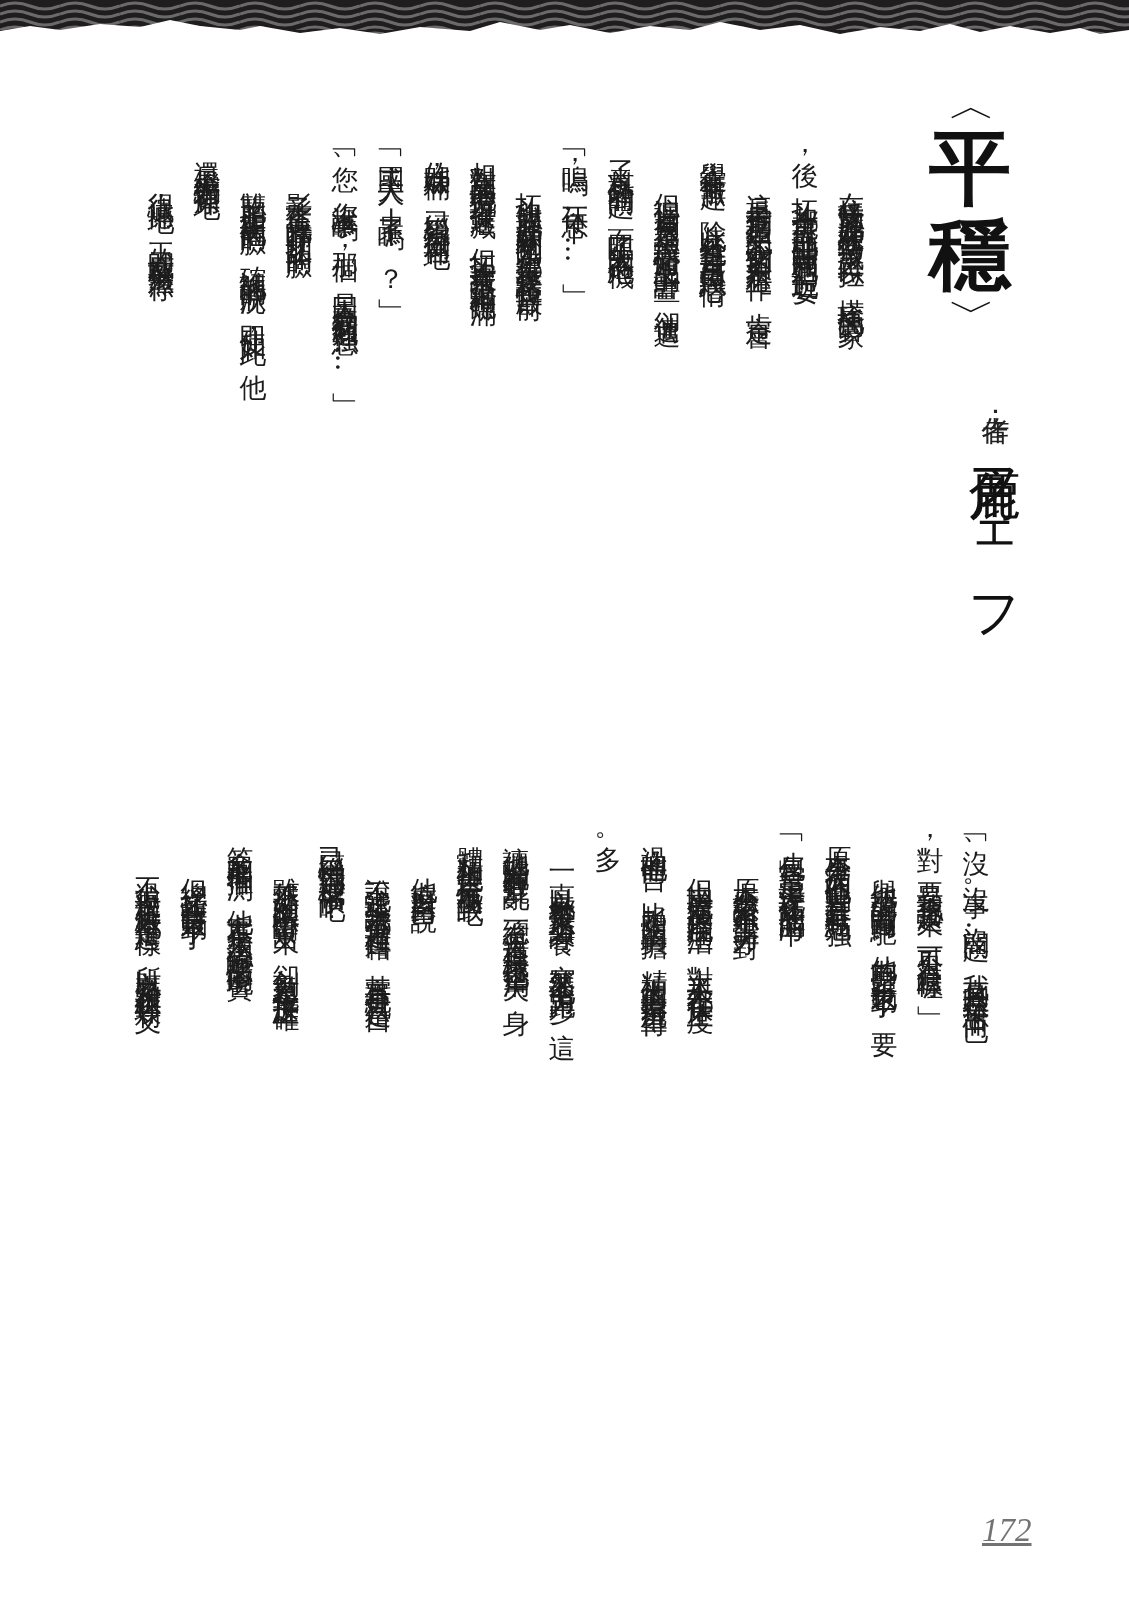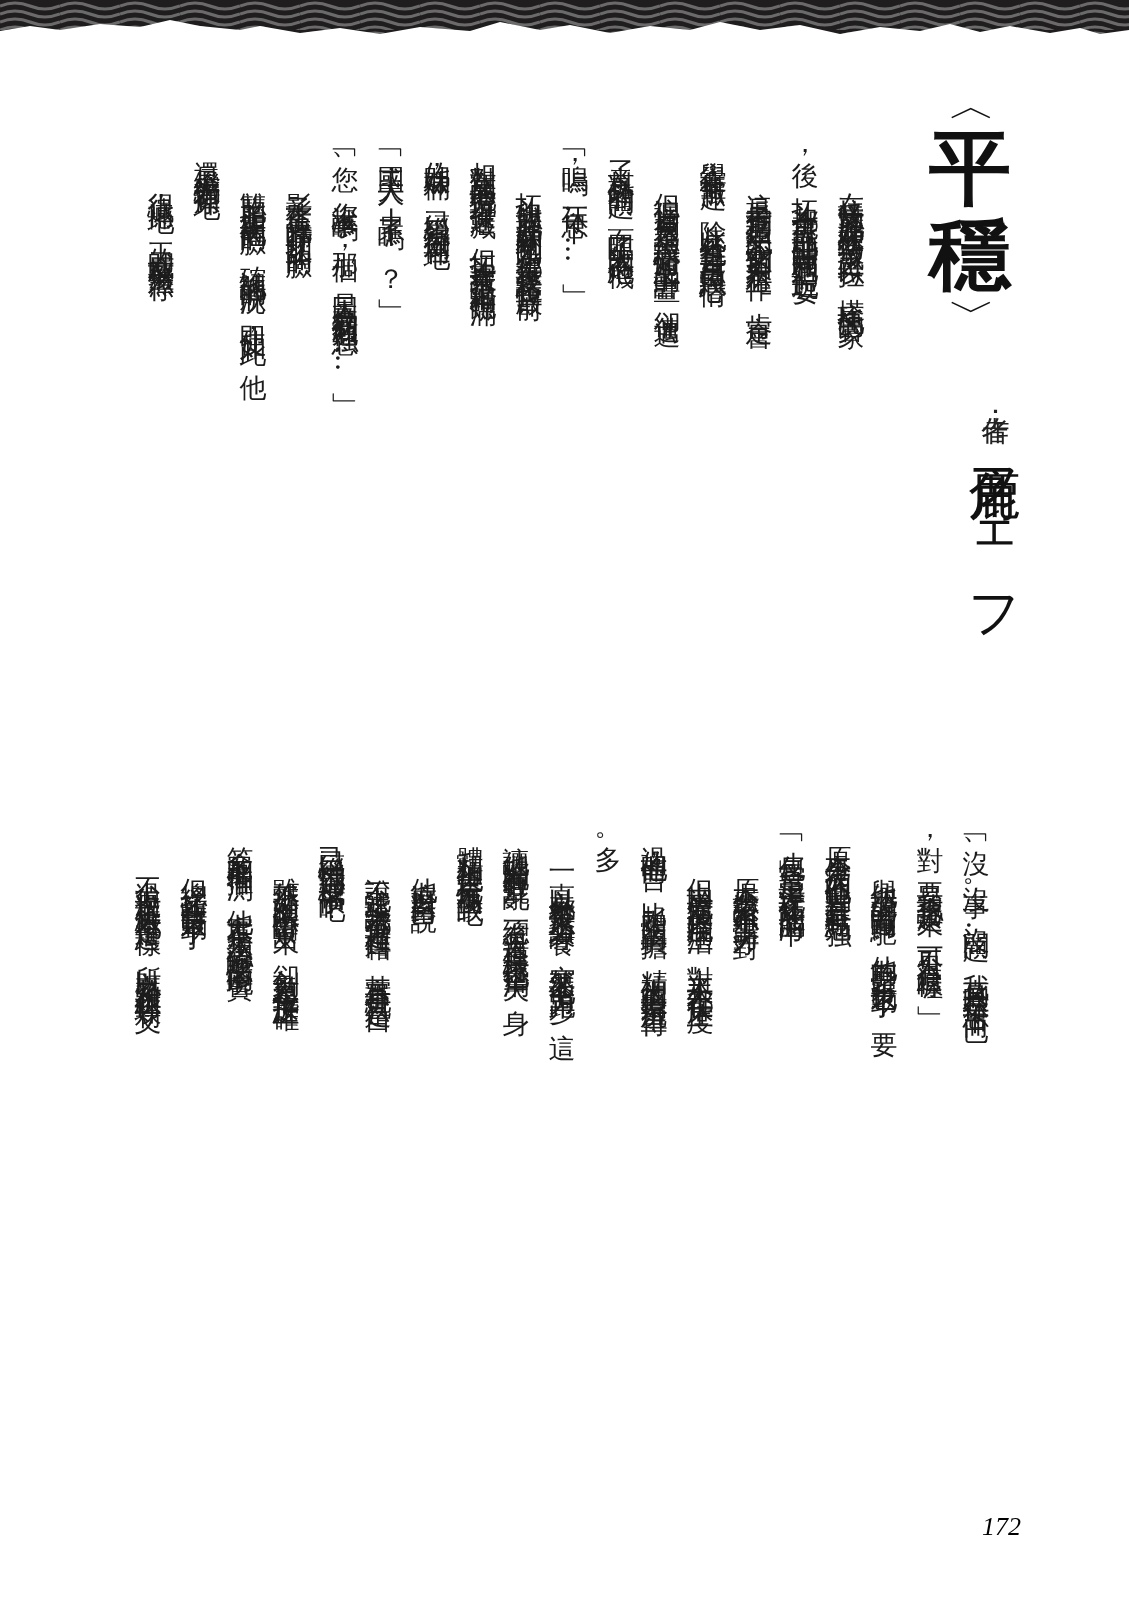--- a/index.html
+++ b/index.html
@@ -33,21 +33,21 @@
   .tier {
     position: absolute; writing-mode: vertical-rl;
     font-size: 27px; line-height: 46px; letter-spacing: 4.6px;
     color: #1c1c1c;
   }
   .tier.upper { right: 255px; top: 140px; height: 640px; }
   .tier.lower { right: 130px; top: 825px; height: 670px; }
   .col { display: block; white-space: nowrap; }
   .page-number {
     position: absolute; left: 982px; top: 1512px;
-    font-family: "Liberation Serif", serif; font-style: italic; font-size: 26px; color: #000000;
+    font-family: "Liberation Serif", serif; font-style: italic; font-size: 33px; color: #737373; text-decoration: underline;
   }
 </style>
 </head>
 <body>
 
 <svg class="torn-header" viewBox="0 0 1129 40" preserveAspectRatio="none">
   <defs>
     <pattern id="fp" width="60" height="30" patternUnits="userSpaceOnUse">
       <rect width="60" height="30" fill="#1f1d1d"></rect>
       <path d="M0 6 Q15 0 30 6 T60 6 M0 14 Q15 8 30 14 T60 14 M0 22 Q15 16 30 22 T60 22 M0 30 Q15 24 30 30 T60 30" stroke="#6b6a6a" stroke-width="3" fill="none"></path>

